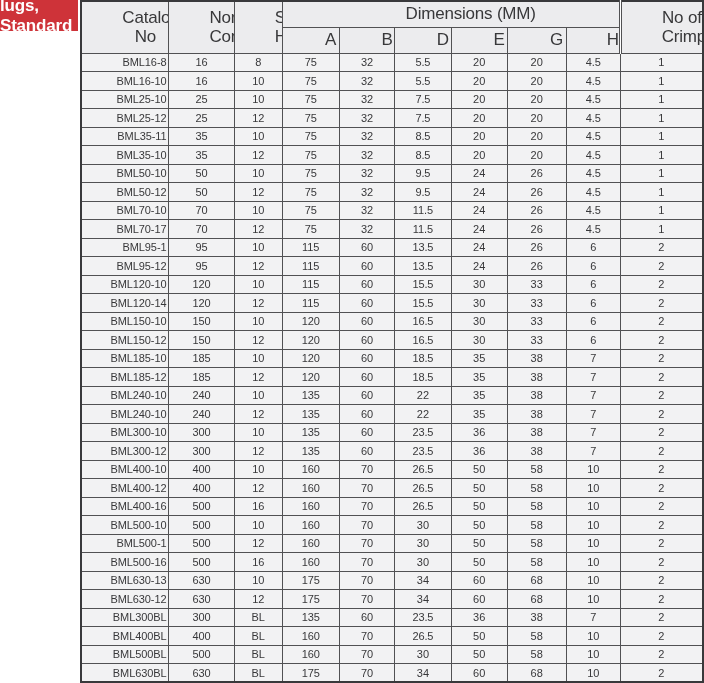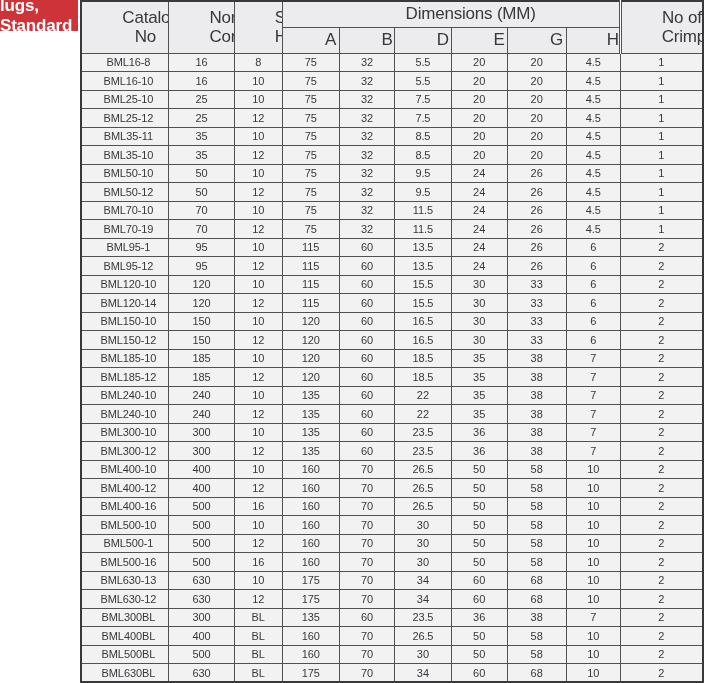--- a/index.html
+++ b/index.html
@@ -49,21 +49,21 @@
     font-size:17px;font-weight:400;letter-spacing:-0.2px;
     height:26px;line-height:1.15;padding-left:40px;
   }
   thead th.multi{white-space:pre-line;}
   thead th.crimps{border-left:3px double var(--border);}
   tbody td{
     background:var(--row-bg);
     font-size:11px;letter-spacing:-0.1px;
     height:16.5px;padding:0 2px;
   }
-  tbody td.cat{text-align:center;padding-left:8px;}
+  tbody td.cat{text-align:right;padding-left:8px;}
 </style>
 </head>
 <body>
 
 <div class="page">
   <div class="title-bar">Bimetallic lugs, Standard Series</div>
   <div class="gap"></div>
   <table>
     <colgroup>
       <col class="c1">
@@ -201,21 +201,21 @@
           <td>10</td>
           <td>75</td>
           <td>32</td>
           <td>11.5</td>
           <td>24</td>
           <td>26</td>
           <td>4.5</td>
           <td>1</td>
         </tr>
         <tr>
-          <td class="cat">BML70-19</td>
+          <td class="cat">BML70-17</td>
           <td>70</td>
           <td>12</td>
           <td>75</td>
           <td>32</td>
           <td>11.5</td>
           <td>24</td>
           <td>26</td>
           <td>4.5</td>
           <td>1</td>
         </tr>

